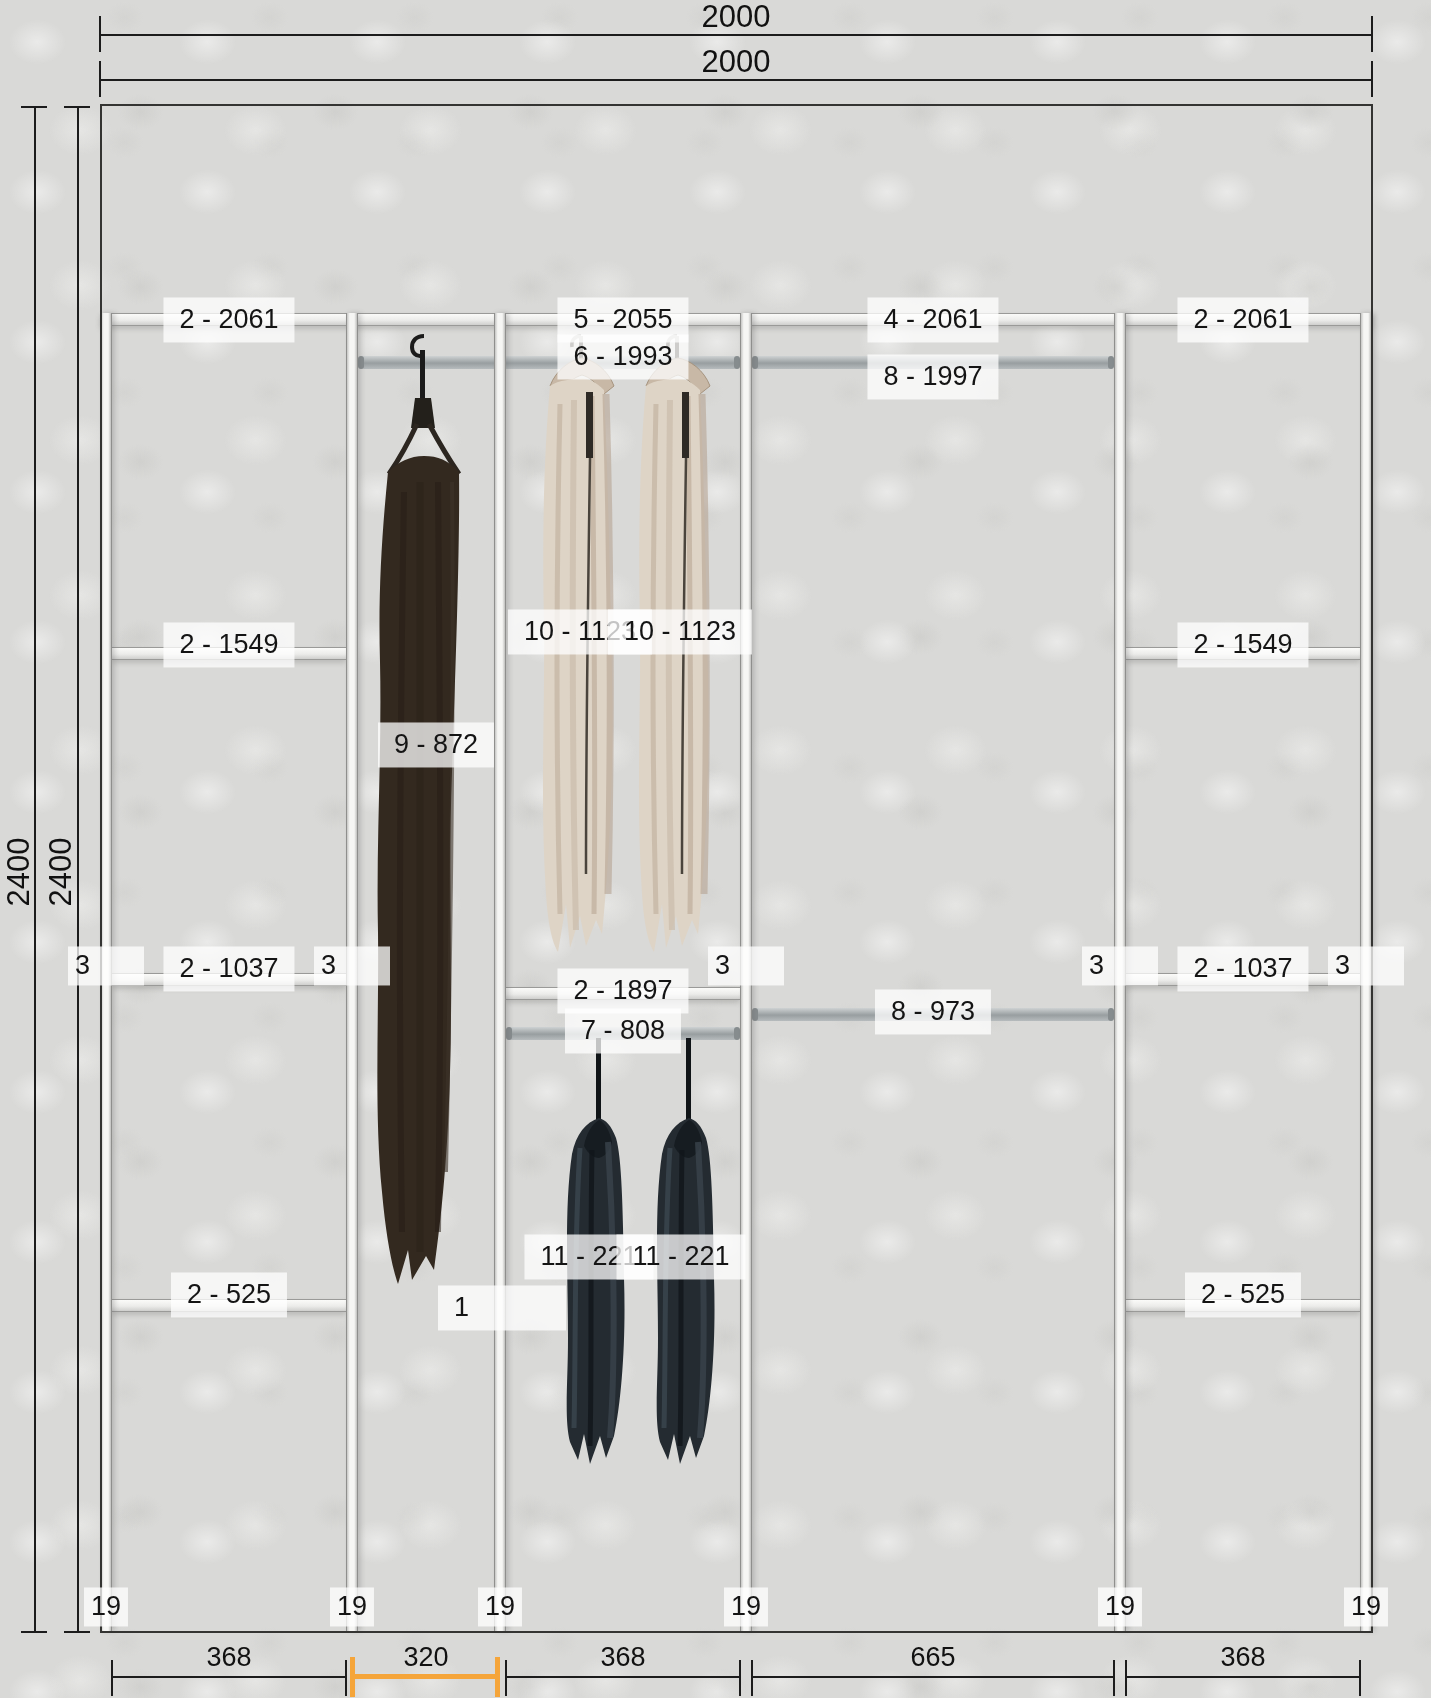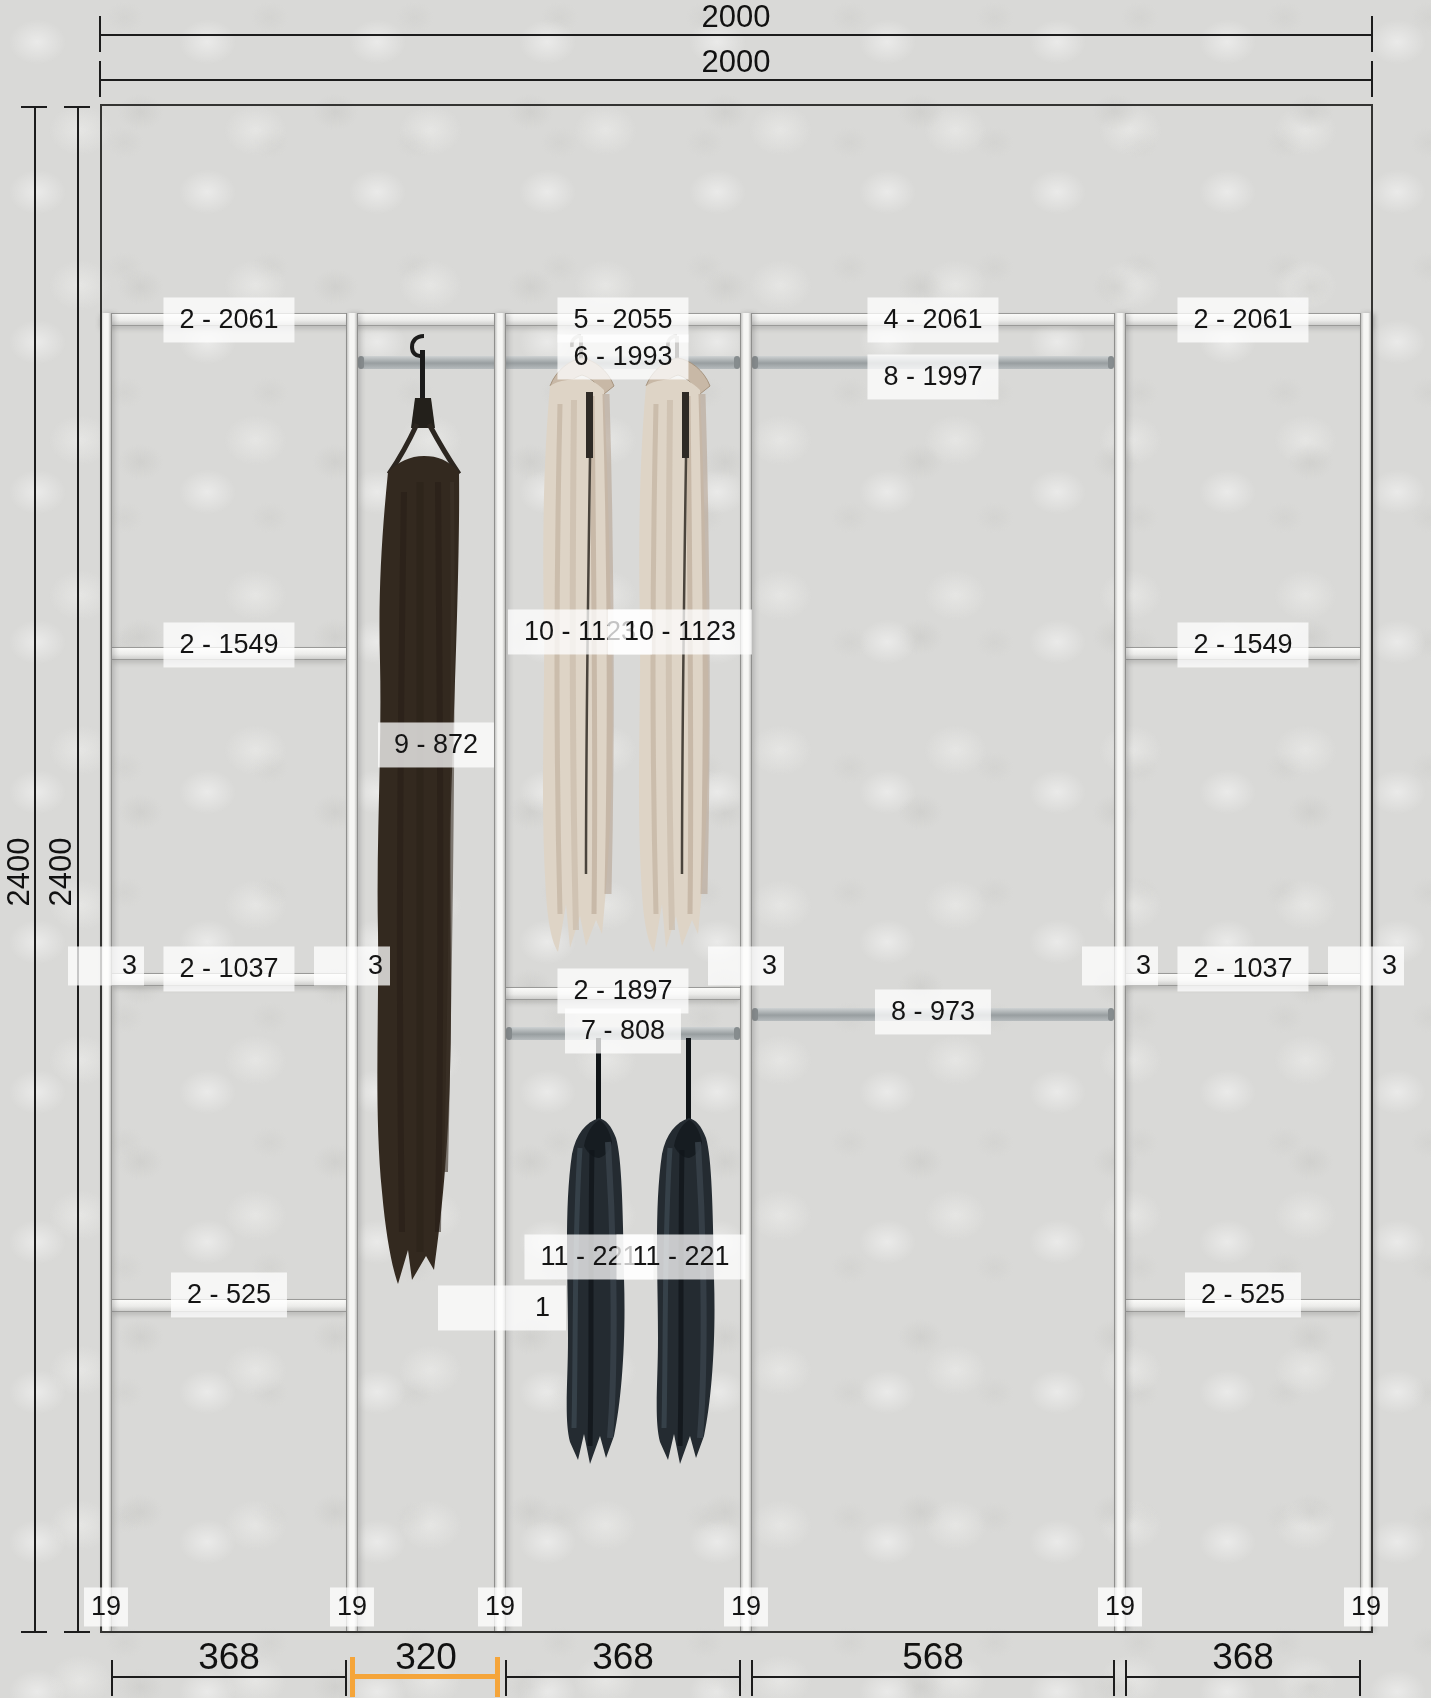--- a/index.html
+++ b/index.html
@@ -15,38 +15,38 @@
     font-family:"Liberation Sans", sans-serif;
   }
   .dimh{position:absolute;height:2px;background:#1c1c1c;z-index:1;}
   .dimv{position:absolute;width:2px;background:#1c1c1c;z-index:1;}
   .tickv{position:absolute;width:2px;height:36px;background:#1c1c1c;z-index:1;}
   .tickh{position:absolute;width:26px;height:2px;background:#1c1c1c;z-index:1;}
   .dimh.hl{height:5px;background:#f5a53a;}
   .tickv.hl{width:5px;height:40px;background:#f5a53a;}
   .dimtext{position:absolute;font-size:31px;color:#111;transform:translate(-50%,-50%);white-space:nowrap;z-index:2;}
   .dimtext.rot{transform:translate(-50%,-50%) rotate(-90deg);}
-  .dimtext.bottom{font-size:37px;}
+  .dimtext.bottom{font-size:27px;}
   .frame{position:absolute;background:#343432;z-index:5;}
   .vpanel{position:absolute;width:12px;top:313px;height:1318px;z-index:3;
     background:linear-gradient(90deg,#c6c6c4,#f6f6f4 28%,#f6f6f4 72%,#bfbfbd);
     border-left:1px solid #8f8f8d;border-right:1px solid #8f8f8d;box-sizing:border-box;
     box-shadow:3px 0 5px rgba(110,110,108,.30);}
   .hshelf{position:absolute;height:13px;z-index:2;
     background:linear-gradient(180deg,#fbfbf9,#ececea 55%,#cfcfcd);
     border-top:1px solid #9a9a98;border-bottom:1px solid #9a9a98;box-sizing:border-box;
     box-shadow:0 3px 5px rgba(110,110,108,.28);}
   .rod{position:absolute;height:13px;border-radius:6px;z-index:2;
     background:linear-gradient(180deg,#ced2d3,#989ea0 55%,#b6bbbd);}
   .rod::before,.rod::after{content:"";position:absolute;top:0;width:6px;height:13px;background:#868c8e;border-radius:3px;}
   .rod::before{left:0;} .rod::after{right:0;}
   .garment{position:absolute;z-index:4;}
   .lbl{position:absolute;transform:translate(-50%,-50%);background:rgba(255,255,255,.75);
     color:#141414;font-size:27px;line-height:1.15;padding:7px 16px;white-space:nowrap;
-    text-align:right;z-index:6;}
+    text-align:left;z-index:6;}
   .lbl.sm{padding:4px 7px;min-width:30px;}
   .lbl.edge{min-width:62px;}
   .lbl.wide{min-width:96px;}
 </style>
 </head>
 <body>
 
 <div id="canvas">
 
   <svg width="0" height="0" style="position:absolute">
@@ -185,21 +185,21 @@
   <div class="lbl sm" style="left:106px;top:1607px">19</div>
   <div class="lbl sm" style="left:352px;top:1607px">19</div>
   <div class="lbl sm" style="left:500px;top:1607px">19</div>
   <div class="lbl sm" style="left:746px;top:1607px">19</div>
   <div class="lbl sm" style="left:1120px;top:1607px">19</div>
   <div class="lbl sm" style="left:1366px;top:1607px">19</div>
 
   <div class="dimtext bottom" style="left:229px;top:1657px">368</div>
   <div class="dimtext bottom" style="left:426px;top:1657px">320</div>
   <div class="dimtext bottom" style="left:623px;top:1657px">368</div>
-  <div class="dimtext bottom" style="left:933px;top:1657px">568</div>
+  <div class="dimtext bottom" style="left:933px;top:1657px">665</div>
   <div class="dimtext bottom" style="left:1243px;top:1657px">368</div>
 
   <div class="dimh" style="left:112px;top:1676px;width:234px"></div>
   <div class="tickv" style="left:111px;top:1660px"></div>
   <div class="tickv" style="left:345px;top:1660px"></div>
 
   <div class="dimh hl" style="left:352px;top:1674px;width:148px"></div>
   <div class="tickv hl" style="left:350px;top:1657px"></div>
   <div class="tickv hl" style="left:495px;top:1657px"></div>
 

